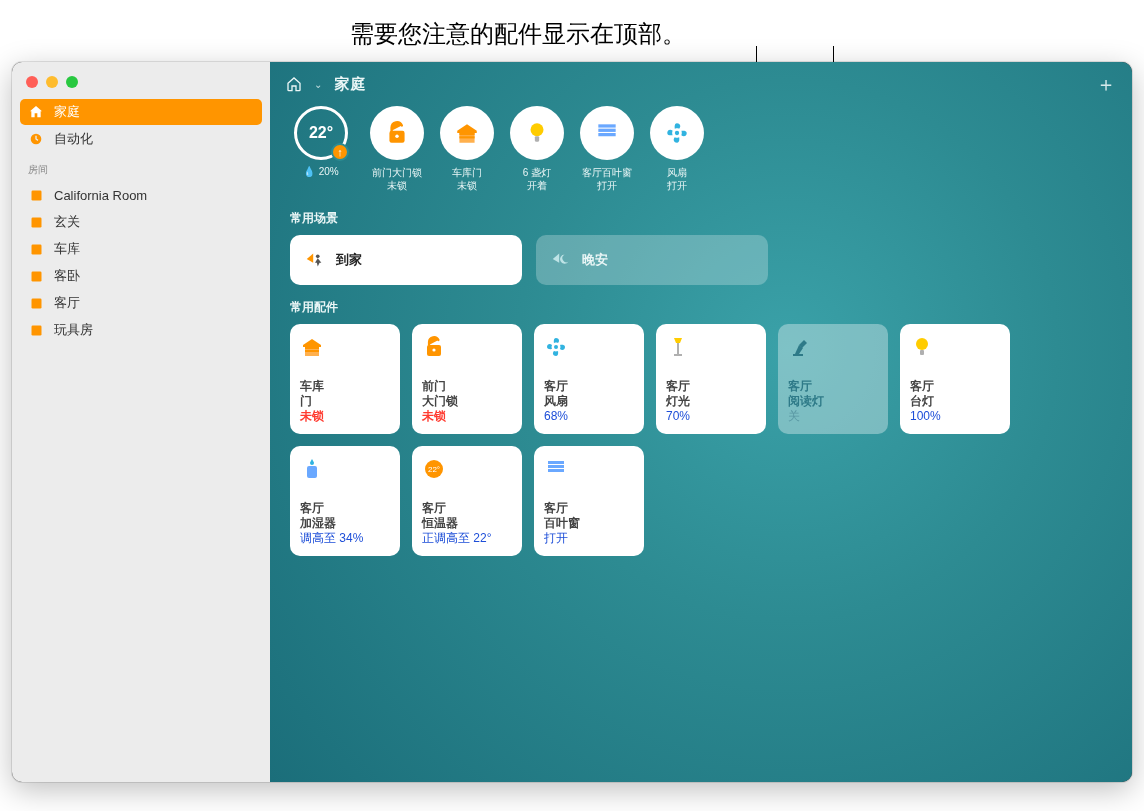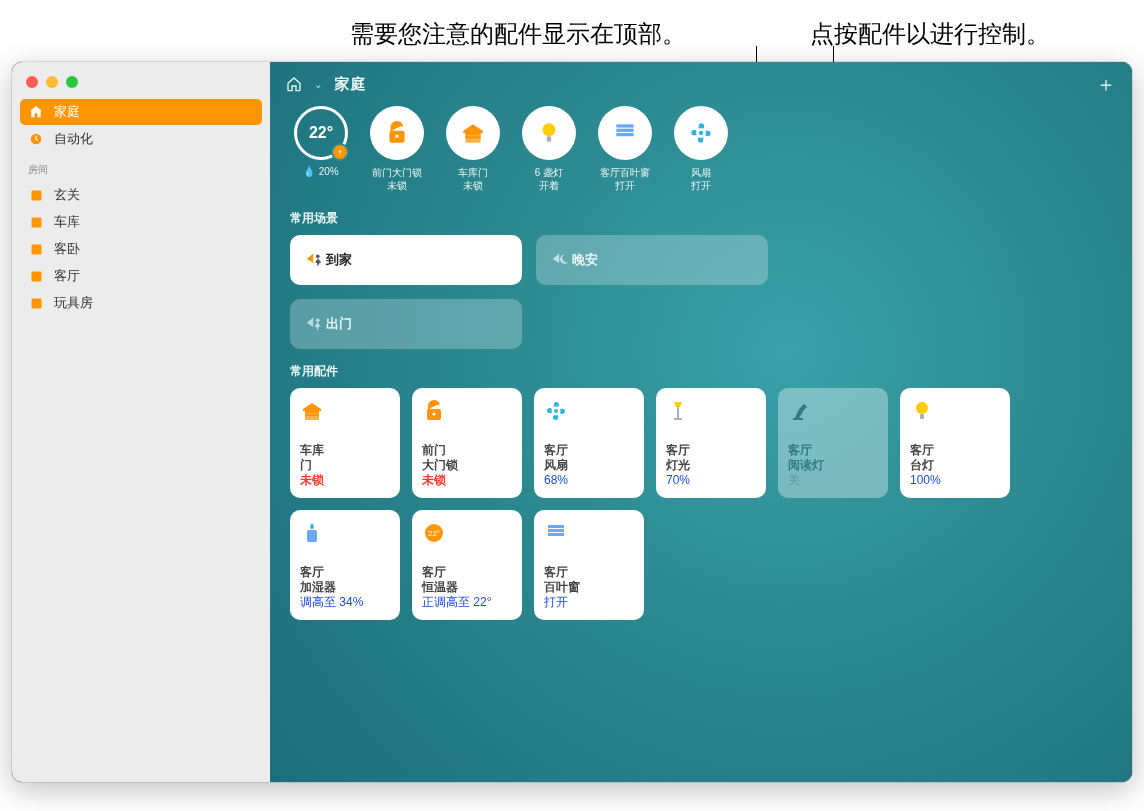--- a/index.html
+++ b/index.html
@@ -33,21 +33,21 @@
   .status-row { display: flex; gap: 14px; margin-bottom: 18px; }
   .status-chip { display: flex; flex-direction: column; align-items: center; width: 62px; }
   .chip-circle { width: 54px; height: 54px; border-radius: 50%; background: #fff; display: flex; align-items: center; justify-content: center; position: relative; }
   .chip-circle.temp { background: transparent; border: 3px solid #fff; color: #fff; font-size: 16px; font-weight: 600; }
   .chip-circle.temp .arrow { position: absolute; right: -4px; bottom: -4px; width: 18px; height: 18px; border-radius: 50%; background: #ff9500; color: #fff; font-size: 11px; display: flex; align-items: center; justify-content: center; border: 2px solid #2d8b92;}
   .chip-label { font-size: 10px; line-height: 13px; margin-top: 6px; text-align: center; height: 26px; color: #eaf6f6; }
   .temp-hum { font-size: 10px; margin-top: 6px; color: #eaf6f6; display: flex; align-items: center; gap: 3px; }
 
   .section-label { font-size: 12px; font-weight: 600; margin: 8px 0 8px 0; color: #eaf6f6; }
   .scene-row { display: flex; gap: 14px; margin-bottom: 10px; flex-wrap: wrap; width: 490px;}
-  .scene { width: 232px; height: 50px; border-radius: 10px; display: flex; align-items: center; padding: 1px 14px; font-size: 13px; font-weight: 600; }
+  .scene { width: 232px; height: 50px; border-radius: 10px; display: flex; align-items: center; padding: 1px 14px; gap: 10px; font-size: 13px; font-weight: 600; }
   .scene.on  { background: #fff; color: #222; }
   .scene.off { background: rgba(255,255,255,0.25); color: #eaf6f6; text-align: right; }
 
   .tiles { display: flex; flex-wrap: wrap; gap: 12px; }
   .tile { width: 110px; height: 110px; border-radius: 10px; background: #fff; padding: 10px; display: flex; flex-direction: column; justify-content: space-between; }
   .tile.off { background: rgba(255,255,255,0.35); }
   .tile .ticon { height: 26px; display: flex; align-items: center; }
   .tile .tlabel { font-size: 12px; line-height: 15px; font-weight: 600; color: #444; }
   .tile.off .tlabel { color: #3a6e78; }
   .tile .room { color: #444; }
@@ -59,21 +59,20 @@
 
   
   svg { display: block; }
 </style>
 </head>
 <body>
 
 <div class="callouts">
   <div class="callout-text" style="left:350px">需要您注意的配件显示在顶部。</div>
   <div class="callout-line" style="left:756px; top:46px; height:170px;"></div>
-  <div class="callout-text" style="left:810px">点按配件以进行控制。</div>
   <div class="callout-line" style="left:833px; top:46px; height:424px;"></div>
 </div>
 
 <div class="window">
 
   <div class="sidebar">
     <div class="traffic">
       <span class="tl-red"></span>
       <span class="tl-yellow"></span>
       <span class="tl-green"></span>
@@ -92,20 +91,28 @@
             <svg width="16" height="16" viewBox="0 0 24 24" fill="#ff9500">
               <circle cx="12" cy="12" r="8"></circle>
               <path d="M12 7v5l3 2" stroke="#ececec" stroke-width="2" fill="none"></path>
             </svg>
           </span>
           <span>自动化</span>
         </div>
       </div>
     <div class="side-section">房间</div>
     <div id="side-rooms">
+        <div class="side-item">
+          <span class="side-icon">
+            <svg width="15" height="15" viewBox="0 0 24 24" fill="#ff9500">
+              <rect x="4" y="4" width="16" height="16" rx="2"></rect>
+            </svg>
+          </span>
+          <span>California Room</span>
+        </div>
         <div class="side-item">
           <span class="side-icon">
             <svg width="15" height="15" viewBox="0 0 24 24" fill="#ff9500">
               <rect x="4" y="4" width="16" height="16" rx="2"></rect>
             </svg>
           </span>
           <span>玄关</span>
         </div>
         <div class="side-item">
           <span class="side-icon">
@@ -161,21 +168,21 @@
         <div class="status-chip">
           <div class="chip-circle temp">
             <span>22°</span>
             <span class="arrow">↑</span>
           </div>
           <div class="temp-hum">
               <span>💧</span>
               <span>20%</span>
             </div>
         </div>
-        <div id="status-chips" style="display:flex;gap:14px">
+        <div id="status-chips" style="display:flex;gap:8px">
             <div class="status-chip">
               <div class="chip-circle">
                 <svg width="26" height="26" viewBox="0 0 24 24">
                   <path fill="#ff9500" d="M7 10V7a5 5 0 0 1 9.5-2" stroke="#ff9500" stroke-width="2.2" stroke-linecap="round"></path>
                   <rect x="5" y="10" width="14" height="11" rx="2" fill="#ff9500"></rect>
                   <circle cx="12" cy="15" r="1.6" fill="#fff"></circle>
                 </svg>
               </div>
               <div class="chip-label">前门大门锁<br>未锁</div>
             </div>
@@ -236,30 +243,20 @@
           </div>
           <div class="scene off">
             <span>
               <svg width="22" height="22" viewBox="0 0 24 24" opacity="0.85">
                 <path d="M3 11l7-6v10z" fill="#cfeef0"></path>
                 <path d="M16 6a5 5 0 1 0 4 8 4 4 0 0 1-4-8z" fill="#cfeef0"></path>
               </svg>
             </span>
             <span>晚安</span>
           </div>
-          <div class="scene off">
-            <span>
-              <svg width="22" height="22" viewBox="0 0 24 24" opacity="0.8">
-                <path d="M3 11l7-6v10z" fill="#cfeef0"></path>
-                <circle cx="15" cy="8" r="2" fill="#cfeef0"></circle>
-                <path d="M15 10l3 5h-2l-1 4-2-4h-2z" fill="#cfeef0"></path>
-              </svg>
-            </span>
-            <span>出门</span>
-          </div>
         </div>
 
       <div class="section-label" style="margin-top:14px">常用配件</div>
       <div class="tiles" id="tiles">
           <div class="tile">
     <div class="ticon">
               <svg width="24" height="24" viewBox="0 0 24 24">
                 <path fill="#ff9500" d="M3 10l9-6 9 6v2H3z"></path>
                 <rect x="5" y="12" width="14" height="9" fill="#ffb04d"></rect>
                 <rect x="5" y="12" width="14" height="2" fill="#ff9500"></rect>

